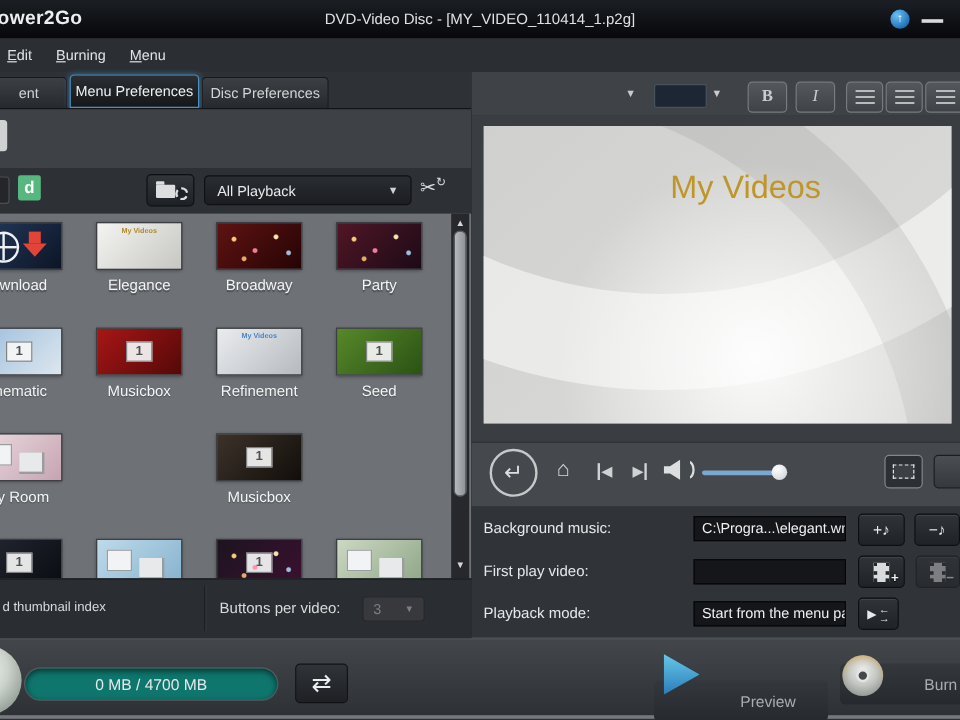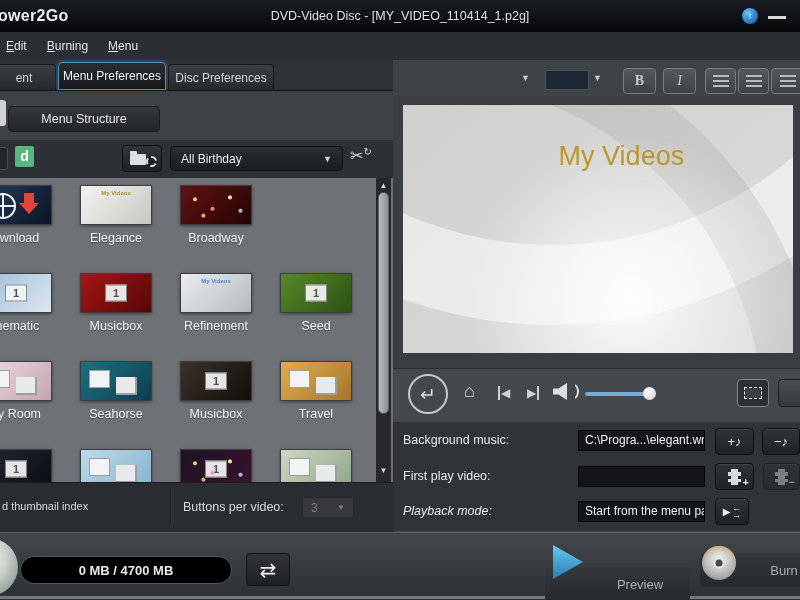--- a/index.html
+++ b/index.html
@@ -73,21 +73,21 @@
   #thumbidx{left:2px;top:500px;font-size:11px;color:#d8dadc;}
   #bpp{left:183px;top:500px;font-size:12.5px;color:#d8dadc;}
   #bppdd{left:302px;top:497px;width:52px;height:21px;background:#37393d;border:1px solid #26282b;border-radius:3px;color:#7b7e82;font-size:12px;display:flex;align-items:center;justify-content:space-between;padding:0 8px;}
   #bppdd .dd{font-size:8px;}
 
   
   #bottombar{left:0;top:532px;width:800px;height:68px;background:linear-gradient(#43464a,#2c2f33);border-top:1px solid #595c60;}
   #bbline{left:0;top:596px;width:800px;height:3px;background:#75787c;}
   #discbig{left:-40px;top:538px;width:58px;height:58px;border-radius:50%;background:radial-gradient(circle at 40% 35%,#f6f7f5,#ccd3cc 45%,#9aa49c 75%,#7e8881);}
   #discbig::after{content:"";position:absolute;left:50%;top:50%;transform:translate(-50%,-50%);width:16px;height:16px;border-radius:50%;background:#585c60;border:3px solid #d5d8d4;}
-  #capacity{left:20px;top:556px;width:212px;height:28px;border-radius:14px;background:#000000;border:1px solid #54575b;box-shadow:inset 0 2px 5px rgba(0,0,0,.6);color:#e6e8ea;font-size:13px;display:flex;align-items:center;justify-content:center;font-weight:bold;}
+  #capacity{left:20px;top:556px;width:212px;height:28px;border-radius:14px;background:#0f766e;border:1px solid #54575b;box-shadow:inset 0 2px 5px rgba(0,0,0,.6);color:#e6e8ea;font-size:13px;display:flex;align-items:center;justify-content:center;}
   #swapbtn{left:246px;top:553px;width:44px;height:33px;border-radius:4px;background:linear-gradient(#303338,#1e2024);border:1px solid #101214;color:#eceef0;font-size:20px;display:flex;align-items:center;justify-content:center;}
   #previewbtn{left:545px;top:567px;width:145px;height:34px;border-radius:4px;background:linear-gradient(#34373b,#26292d);color:#a9adb1;font-size:13px;display:flex;align-items:center;justify-content:center;padding-left:45px;}
   #playtri{left:553px;top:545px;width:30px;height:34px;background:linear-gradient(180deg,#66c8e8,#2a7cba);clip-path:polygon(0 0,100% 50%,0 100%);}
   #burnbtn{left:700px;top:553px;width:110px;height:34px;border-radius:4px;background:linear-gradient(#34373b,#26292d);color:#a9adb1;font-size:13px;display:flex;align-items:center;justify-content:center;padding-left:58px;}
   #burndisc{left:702px;top:546px;width:34px;height:34px;border-radius:50%;background:radial-gradient(circle at 50% 38%,#efefed,#c3c6c2 45%,#8d928d 85%);box-shadow:inset 0 4px 5px -2px rgba(214,170,90,.85);}
   #burndisc::after{content:"";position:absolute;left:50%;top:50%;transform:translate(-50%,-50%);width:7px;height:7px;border-radius:50%;background:#44474b;border:2px solid #e4e5e3;}
 
   
   #rpanel{left:393px;top:60px;width:407px;height:472px;background:#36393d;border-left:1px solid #17191c;}
   #rtoolbar{left:393px;top:60px;width:407px;height:36px;background:#3f4246;}
@@ -120,21 +120,21 @@
   #spkwave{left:569px;top:384px;width:10px;height:15px;border:2px solid #dcdee0;border-radius:50%;clip-path:inset(0 0 0 60%);}
   #voltrack{left:585px;top:392px;width:68px;height:4px;background:#7ba8d0;border-radius:2px;}
   #volknob{left:643px;top:387px;width:13px;height:13px;border-radius:50%;background:radial-gradient(circle at 35% 30%,#ffffff,#c9ccd0);}
   #safebtn{left:737px;top:379px;width:32px;height:28px;border-radius:4px;background:#2c2f33;border:1px solid #83868a;display:flex;align-items:center;justify-content:center;}
   .dashedrect{width:18px;height:12px;border:1px dashed #e2e4e6;background:rgba(255,255,255,.08);}
   #cutbtn2{left:778px;top:379px;width:30px;height:28px;border-radius:4px;background:linear-gradient(#4b4e52,#35383c);border:1px solid #1c1e21;}
 
   
   #settings{left:393px;top:422px;width:407px;height:110px;background:#303338;border-bottom:1px solid #46494d;}
   .slabel{position:absolute;font-size:12.5px;color:#e6e8ea;text-align:right;}
-  #sl0{left:403px;top:433px;} #sl1{left:403px;top:469px;} #sl2{left:403px;top:504px;font-style:italic;}
+  #sl0{left:403px;top:433px;} #sl1{left:403px;top:469px;} #sl2{left:403px;top:504px;}
   .sfield{position:absolute;left:578px;width:127px;height:21px;background:#141619;border:1px solid #050607;color:#eef0f2;font-size:12px;line-height:19px;padding:0 6px;white-space:nowrap;overflow:hidden;}
   #sf0{top:430px;} #sf1{top:466px;} #sf2{top:501px;}
   .sbtn{position:absolute;height:27px;border-radius:4px;background:linear-gradient(#303338,#1f2226);border:1px solid #0d0f11;color:#e8eaec;display:flex;align-items:center;justify-content:center;box-shadow:inset 0 1px 0 rgba(255,255,255,.08);}
   #addmusic{left:715px;top:428px;width:39px;font-size:13px;}
   #remmusic{left:762px;top:428px;width:38px;font-size:13px;}
   #addvideo{left:715px;top:463px;width:39px;}
   #remvideo{left:763px;top:463px;width:37px;opacity:.45;}
   #modebtn{left:715px;top:498px;width:34px;gap:2px;}
   .film{width:13px;height:16px;background:#d8dadc;border-left:3px dotted #232528;border-right:3px dotted #232528;}
   .corner{position:absolute;right:4px;bottom:1px;font-size:11px;font-weight:bold;color:#f0f2f4;text-shadow:0 1px 1px #000;}
@@ -157,31 +157,30 @@
     <span class="mitem">Burning</span>
     <span class="mitem">Menu</span>
   </div>
 
   <div class="tab" id="tab0">ent</div>
   <div class="tab" id="tab1">Menu Preferences</div>
   <div class="tab" id="tab2">Disc Preferences</div>
 
   <div class="abs" id="lheader"></div>
   <div class="abs" id="sliver"></div>
-  <div class="abs" id="menustruct">Menu Structure</div>
 
   <div class="abs" id="ltoolbar"></div>
   <div class="abs" id="cutbtn"></div>
   <div class="abs" id="dzbtn">d</div>
   <div class="abs" id="folderbtn">
     <span class="folder"></span>
     <span class="gear"></span>
   </div>
   <div class="abs" id="alltpl">
-    <span>All Birthday</span>
+    <span>All Playback</span>
     <span class="dd">▼</span>
   </div>
   <div class="abs" id="dzsync">
     <span>✂</span><span class="sync">↻</span>
   </div>
 
   <div class="abs" id="tplarea">
       <div class="tcell" style="left: -20px; top: 7px;">
         <div class="thumb" style="background: linear-gradient(135deg, rgb(35, 58, 92), rgb(13, 21, 38));">
           <span class="globe"></span>
@@ -193,20 +192,24 @@
       <div class="tcell" style="left: 80px; top: 7px;">
         <div class="thumb" style="background: linear-gradient(135deg, rgb(244, 244, 242), rgb(198, 198, 194));">
           <span class="smalltxt" style="color: rgb(178, 138, 44);">My Videos</span>
         </div>
         <div class="tlabel">Elegance</div>
       </div>
       <div class="tcell" style="left: 180px; top: 7px;">
         <div class="thumb fx-specks" style="background: linear-gradient(135deg, rgb(96, 18, 18), rgb(37, 4, 4));"></div>
         <div class="tlabel">Broadway</div>
       </div>
+      <div class="tcell" style="left: 280px; top: 7px;">
+        <div class="thumb fx-specks" style="background: linear-gradient(135deg, rgb(81, 22, 38), rgb(28, 10, 22));"></div>
+        <div class="tlabel">Party</div>
+      </div>
       <div class="tcell" style="left: -20px; top: 95px;">
         <div class="thumb" style="background: linear-gradient(135deg, rgb(156, 190, 220), rgb(221, 230, 238));">
           <span class="frame1">1</span>
         </div>
         <div class="tlabel">inematic</div>
       </div>
       <div class="tcell" style="left: 80px; top: 95px;">
         <div class="thumb" style="background: linear-gradient(135deg, rgb(168, 22, 22), rgb(85, 8, 8));">
           <span class="frame1">1</span>
         </div>
@@ -221,33 +224,25 @@
       <div class="tcell" style="left: 280px; top: 95px;">
         <div class="thumb" style="background: linear-gradient(135deg, rgb(87, 136, 42), rgb(43, 82, 20));">
           <span class="frame1">1</span>
         </div>
         <div class="tlabel">Seed</div>
       </div>
       <div class="tcell" style="left: -20px; top: 183px;">
         <div class="thumb fx-photos" style="background: linear-gradient(135deg, rgb(236, 220, 224), rgb(198, 164, 178));"></div>
         <div class="tlabel">by Room</div>
       </div>
-      <div class="tcell" style="left: 80px; top: 183px;">
-        <div class="thumb fx-photos" style="background: linear-gradient(135deg, rgb(32, 112, 126), rgb(14, 62, 82));"></div>
-        <div class="tlabel">Seahorse</div>
-      </div>
       <div class="tcell" style="left: 180px; top: 183px;">
         <div class="thumb" style="background: linear-gradient(135deg, rgb(60, 50, 42), rgb(18, 14, 10));">
           <span class="frame1">1</span>
         </div>
         <div class="tlabel">Musicbox</div>
-      </div>
-      <div class="tcell" style="left: 280px; top: 183px;">
-        <div class="thumb fx-photos" style="background: linear-gradient(135deg, rgb(220, 174, 82), rgb(168, 117, 42));"></div>
-        <div class="tlabel">Travel</div>
       </div>
       <div class="tcell" style="left: -20px; top: 271px;">
         <div class="thumb" style="background: linear-gradient(135deg, rgb(36, 40, 50), rgb(10, 12, 18));">
           <span class="frame1">1</span>
         </div>
         <div class="tlabel"></div>
       </div>
       <div class="tcell" style="left: 80px; top: 271px;">
         <div class="thumb fx-photos" style="background: linear-gradient(135deg, rgb(190, 218, 234), rgb(134, 178, 206));"></div>
         <div class="tlabel"></div>

